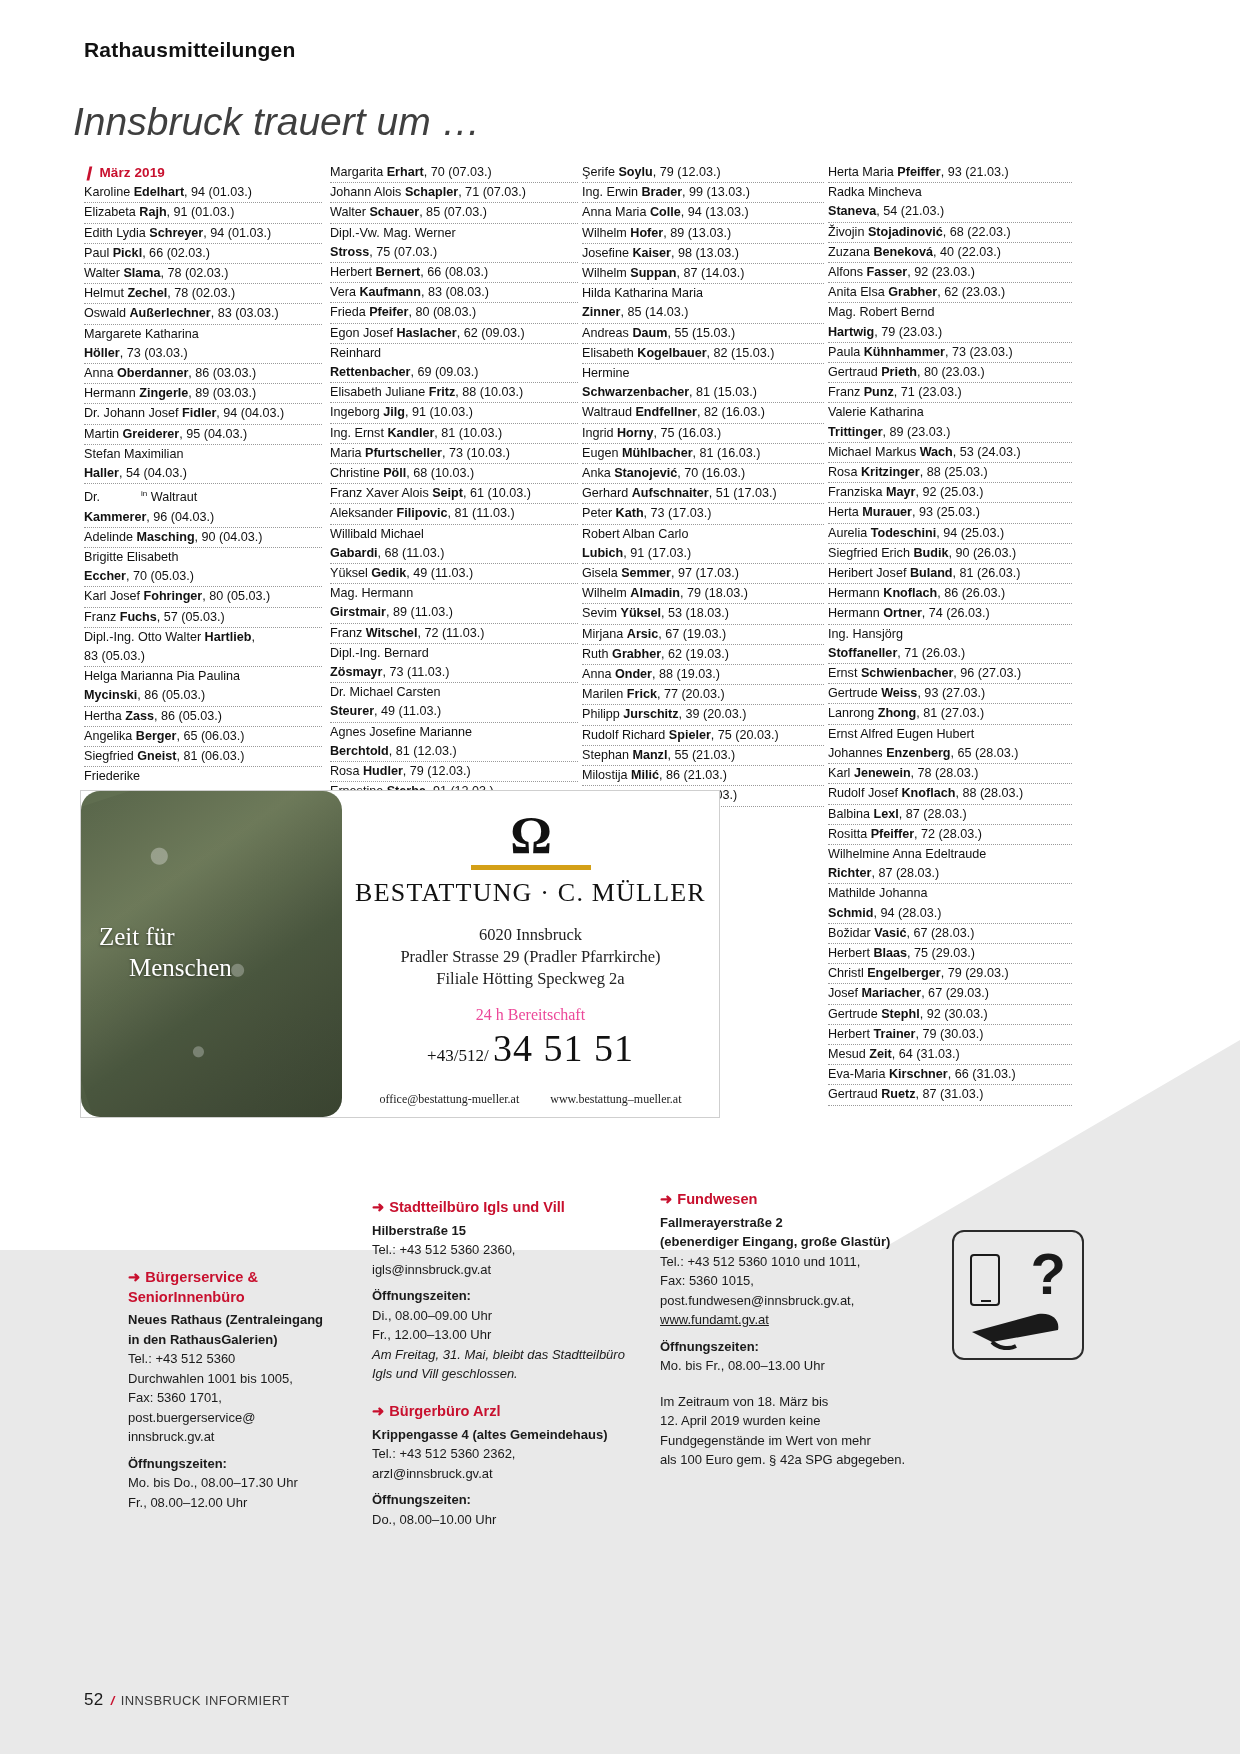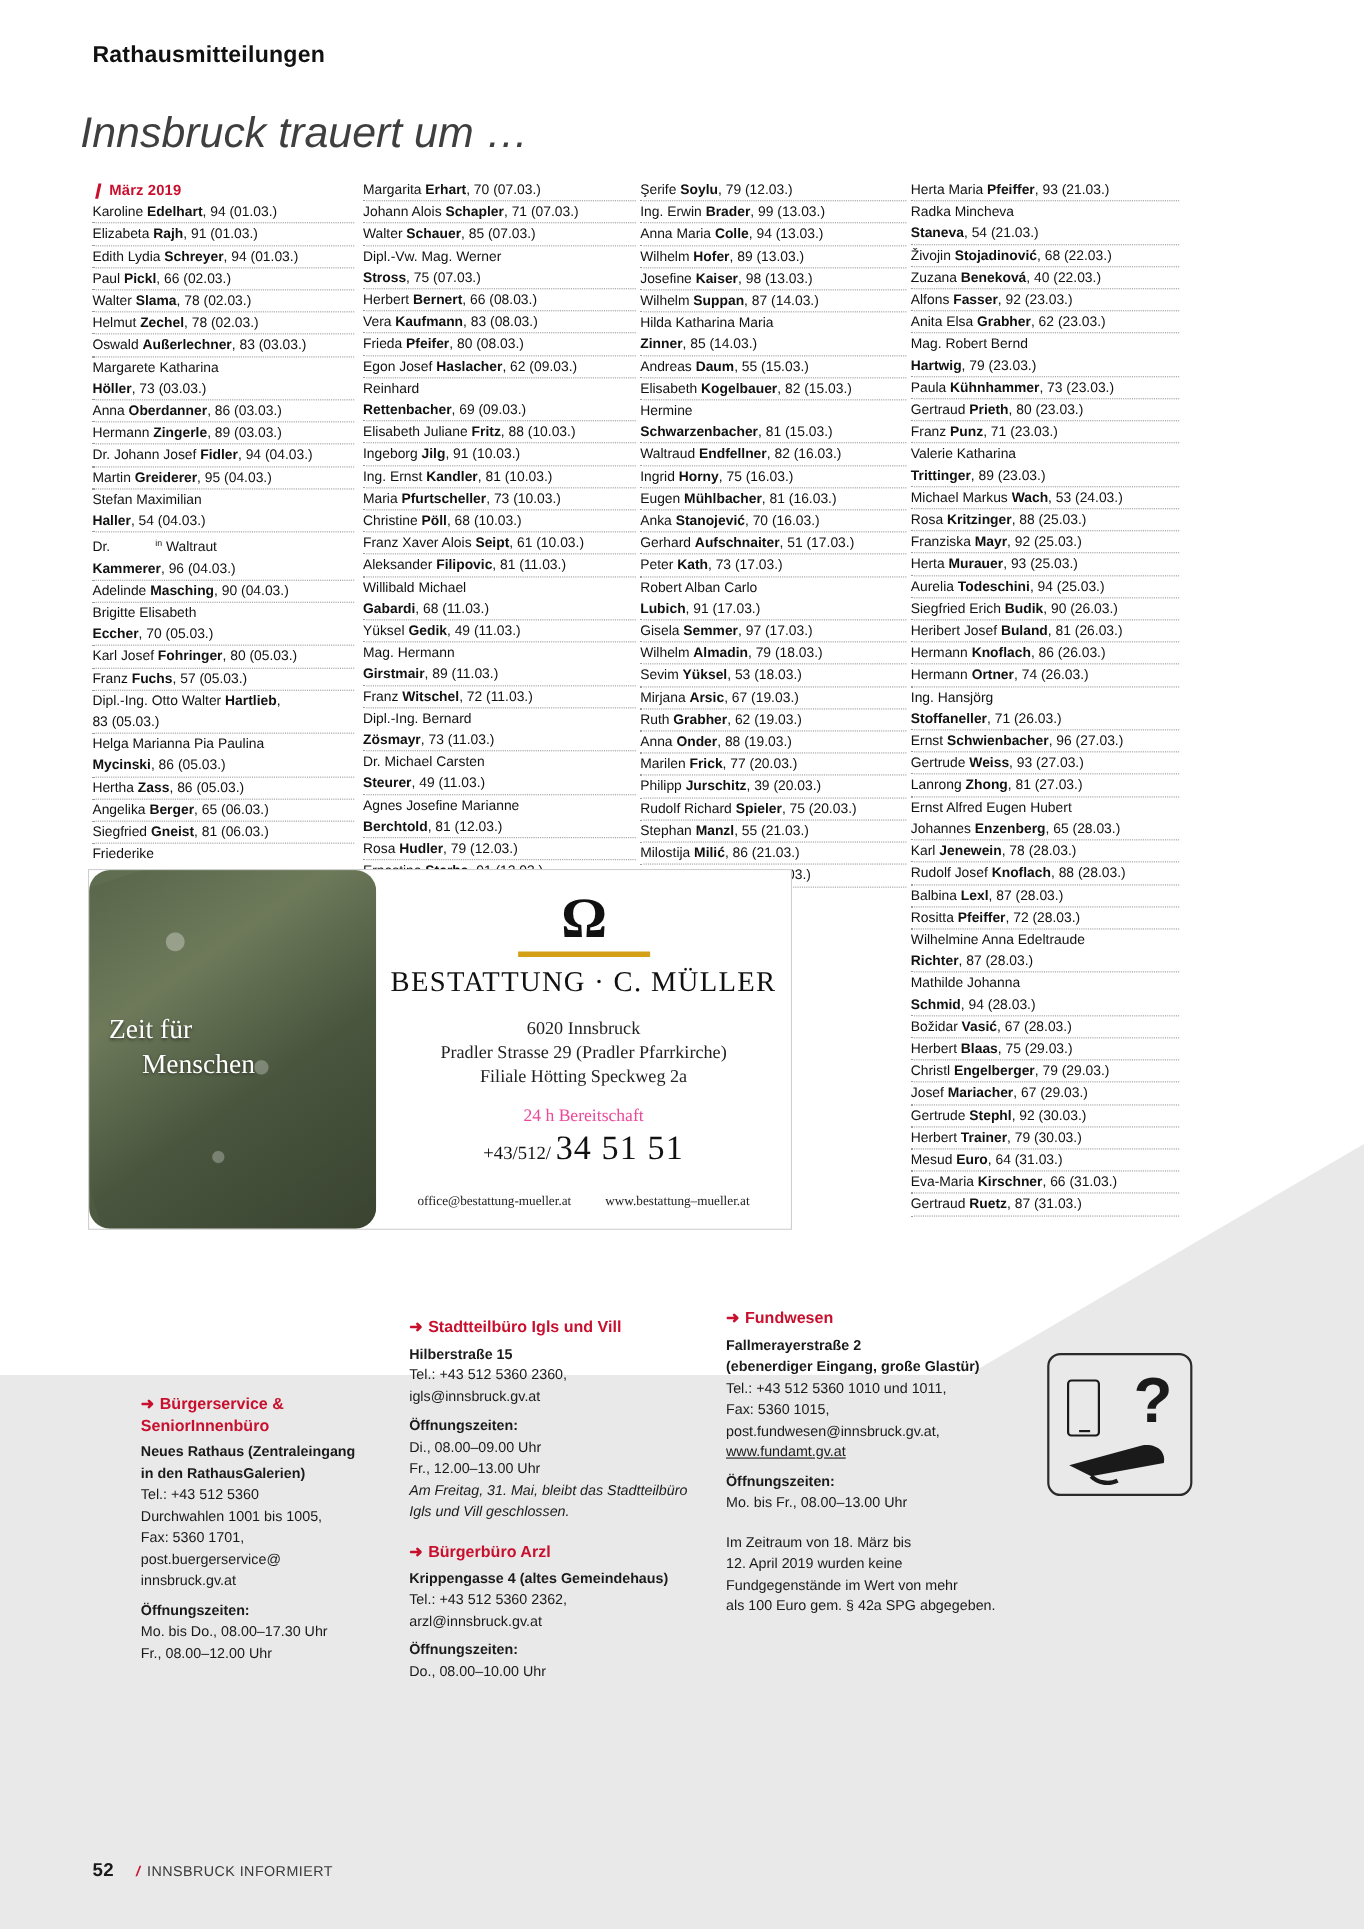--- a/index.html
+++ b/index.html
@@ -113,21 +113,21 @@
   .logo-lines {
     width:120px; height:5px; margin:2px auto 0 auto;
     background:#d4a017;
   }
   .adv-name {
     font-size:26px; letter-spacing:1.2px; margin-top:8px; color:#111;
   }
   .adv-addr { font-size:16.5px; line-height:22px; margin-top:16px; color:#222; }
   .adv-ready { font-size:16px; margin-top:16px; color:#ec4899;}
   .adv-phone { font-size:17px; margin-top:2px; color:#111;}
-  .adv-phone .big { font-size:31px; letter-spacing:1px;text-align:right; }
+  .adv-phone .big { font-size:38px; letter-spacing:1px;text-align:right; }
   .adv-mail { font-size:12px; margin-top:22px; color:#222; }
   .adv-mail span { margin:0 14px; }
 
   
   .info { position:absolute; z-index:4; font-size:13px; line-height:19.5px; color:#1a1a1a;margin-top:40px; }
   .info h3 {
     margin:0 0 3px 0; font-size:14.6px; color:#c8102e; font-weight:bold;
   }
   .info h3 .arr { margin-right:5px; }
   .info .bold { font-weight:bold; }
@@ -158,21 +158,21 @@
     font-family:"Liberation Sans", sans-serif;
   }
   .lf-umbrella {
     position:absolute; left:14px; top:80px; width:96px; height:38px;
   }
 
   .footer {
     position:absolute; left:84px; top:1690px; z-index:5;
     font-size:13px; color:#3a3a3a; letter-spacing:0.4px;
   }
-  .footer .pg { font-size:17px; font-weight:bold; color:#1a1a1a; margin-right:20px;}
+  .footer .pg { font-size:17px; font-weight:normal; color:#1a1a1a; margin-right:7px;}
   .footer .slash { color:#c8102e; font-weight:bold; font-style:italic; margin-right:6px;}
 </style>
 </head>
 <body>
 
 <div class="page">
 
   <div class="grey-shape"></div>
   <div class="grey-shape2"></div>
 
@@ -305,21 +305,21 @@
             <div class="entry">Balbina <b>Lexl</b>, 87 (28.03.)</div>
             <div class="entry">Rositta <b>Pfeiffer</b>, 72 (28.03.)</div>
             <div class="entry">Wilhelmine Anna Edeltraude<br><b>Richter</b>, 87 (28.03.)</div>
             <div class="entry">Mathilde Johanna<br><b>Schmid</b>, 94 (28.03.)</div>
             <div class="entry">Božidar <b>Vasić</b>, 67 (28.03.)</div>
             <div class="entry">Herbert <b>Blaas</b>, 75 (29.03.)</div>
             <div class="entry">Christl <b>Engelberger</b>, 79 (29.03.)</div>
             <div class="entry">Josef <b>Mariacher</b>, 67 (29.03.)</div>
             <div class="entry">Gertrude <b>Stephl</b>, 92 (30.03.)</div>
             <div class="entry">Herbert <b>Trainer</b>, 79 (30.03.)</div>
-            <div class="entry">Mesud <b>Euro</b>, 64 (31.03.)</div>
+            <div class="entry">Mesud <b>Zeit</b>, 64 (31.03.)</div>
             <div class="entry">Eva-Maria <b>Kirschner</b>, 66 (31.03.)</div>
             <div class="entry">Gertraud <b>Ruetz</b>, 87 (31.03.)</div>
           </div>
       </div>
       <div style="clear:both"></div>
     </div>
 
     <div class="advert">
       <div class="advert-img">
         <div class="advert-img-text">

